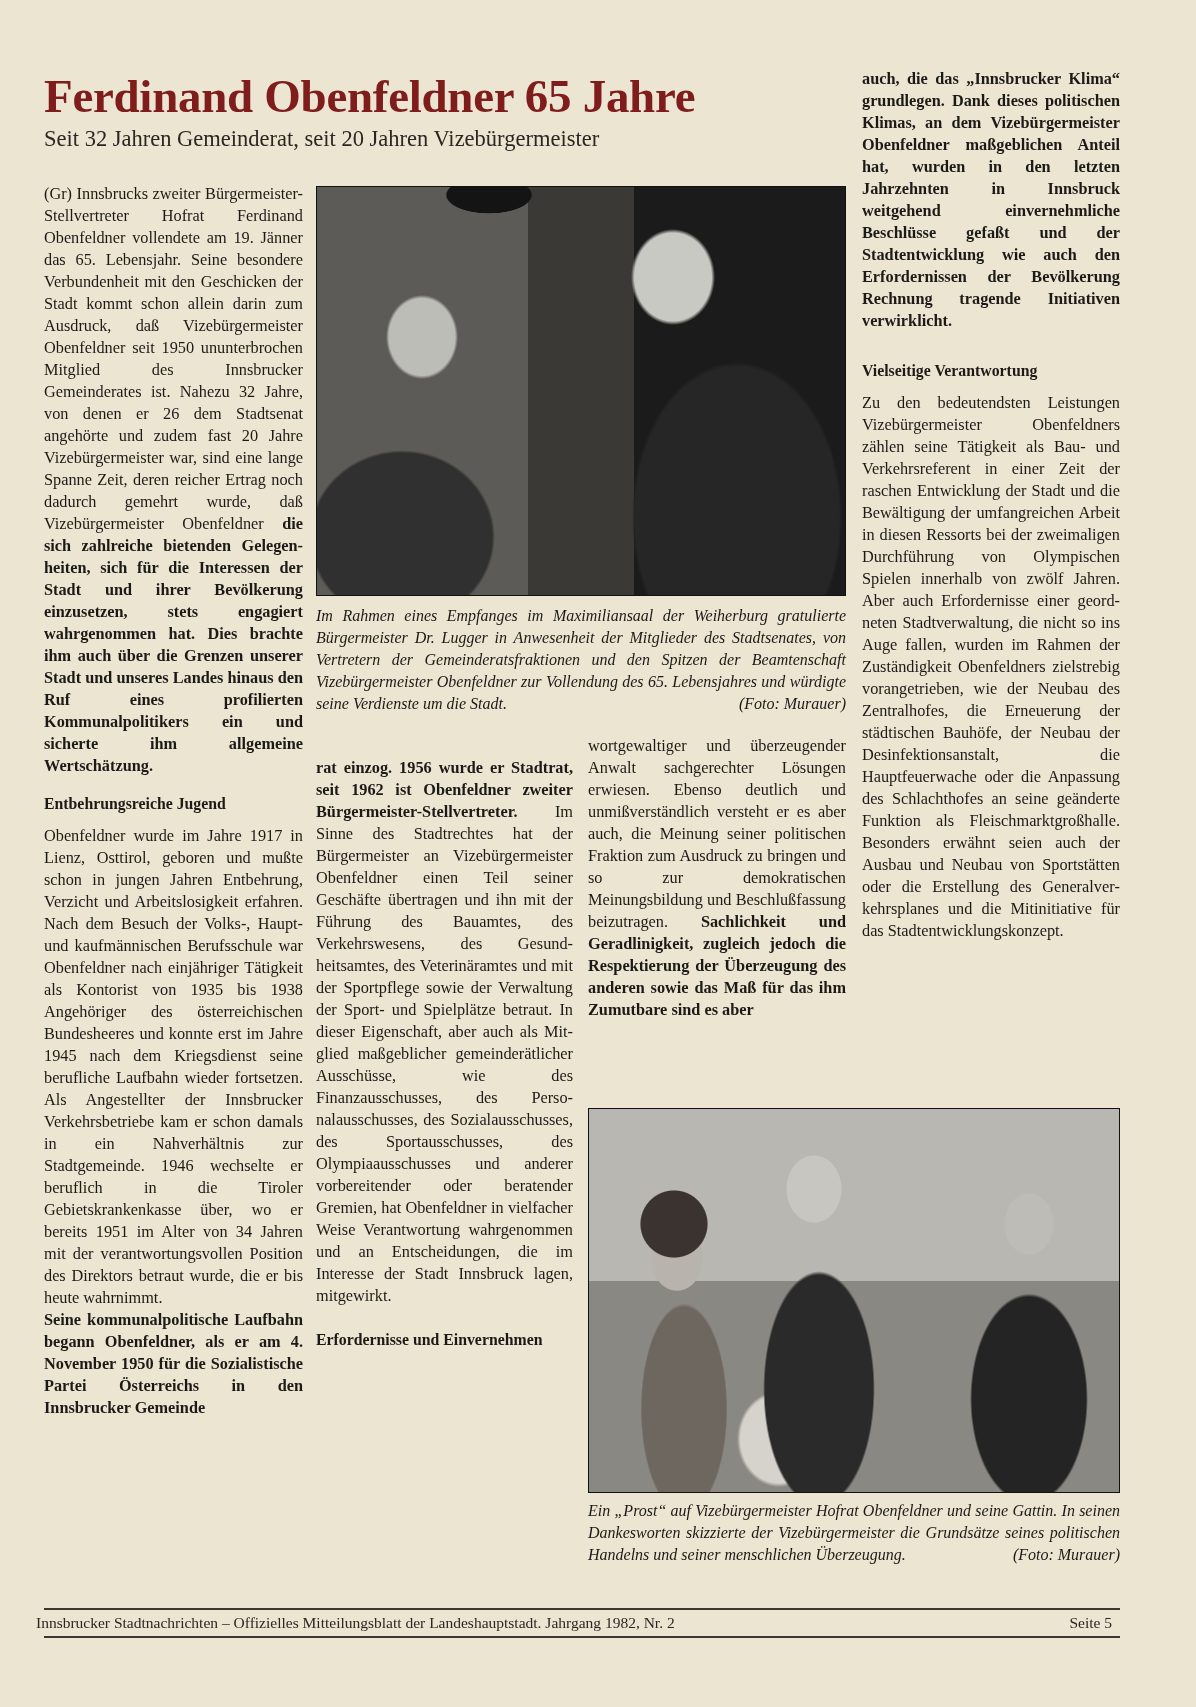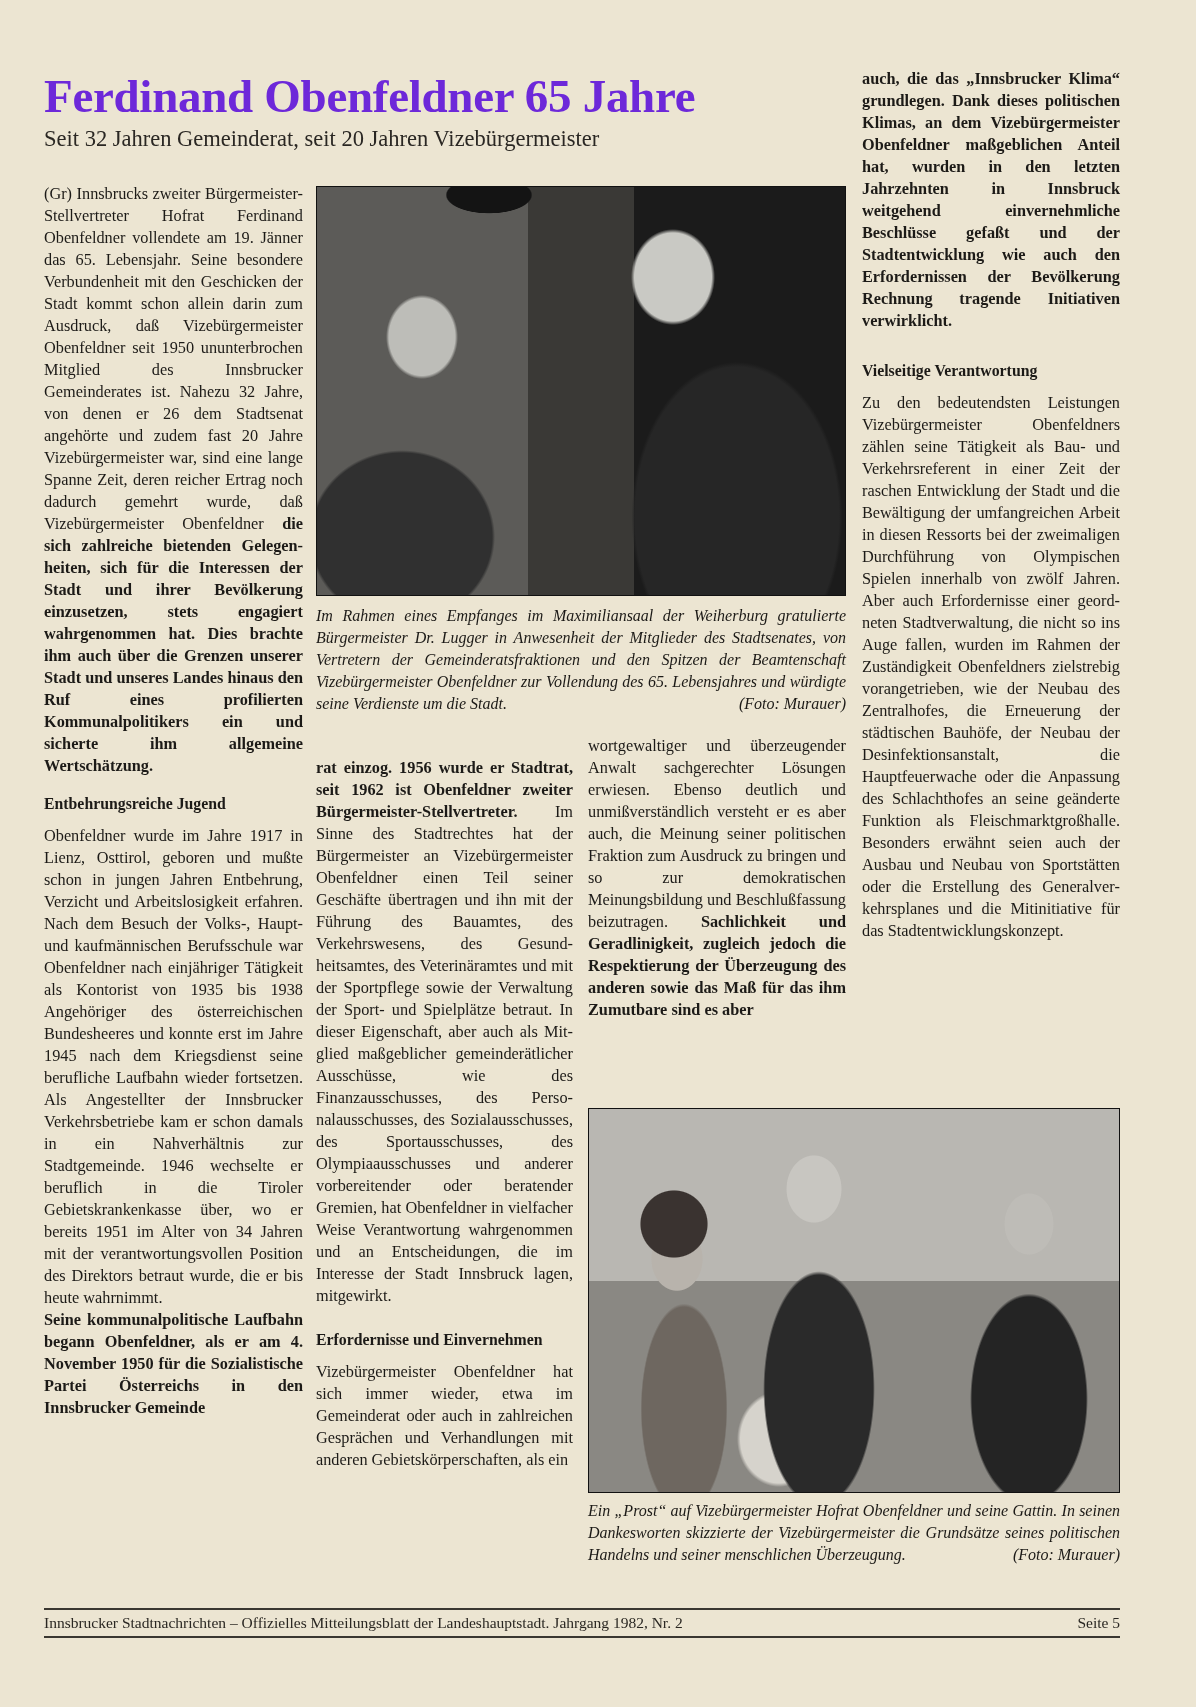--- a/index.html
+++ b/index.html
@@ -8,21 +8,21 @@
     background: #ece5d2;
     position: relative;
     overflow: hidden;
     font-family: "Liberation Serif", "DejaVu Serif", serif;
     color: #1c1a17;
   }
   .abs { position: absolute; }
   .headline {
     left: 44px; top: 68px; width: 740px;
     font-size: 47px; font-weight: bold; letter-spacing: -0.3px;
-    line-height: 56px; color: #6d28d9;
+    line-height: 56px; color: #7f1d1d;
   }
   .subhead {
     left: 44px; top: 124px; width: 740px;
     font-size: 22.5px; line-height: 30px; color: #2a2723;
   }
   .col {
     font-size: 16.3px; line-height: 22px;
     text-align: justify; hyphens: manual;
   }
   .col p { margin: 0; }
@@ -68,21 +68,21 @@
   .caption {
     font-style: italic; font-size: 16px; line-height: 22px;
     text-align: justify;
   }
   .caption-1 { left: 316px; top: 605px; width: 530px; }
   .caption-2 { left: 588px; top: 1500px; width: 532px; }
   .credit { float: right; }
   .footer-rule-top { left: 44px; top: 1608px; width: 1076px; height: 2px; background: #3a3731; }
   .footer-rule-bot { left: 44px; top: 1636px; width: 1076px; height: 2px; background: #3a3731; }
   .footer {
-    left: 44px; top: 1612px; width: 1076px;
+    left: 36px; top: 1612px; width: 1076px;
     font-size: 15.5px; line-height: 22px; color: #2a2722;
     display: flex; justify-content: space-between;
   }
 </style>
 </head>
 <body>
 
 <h1 class="abs headline" style="margin:0;">Ferdinand Obenfeldner 65 Jahre</h1>
 <div class="abs subhead">Seit 32 Jahren Gemeinderat, seit 20 Jahren Vizebürgermeister</div>
 
@@ -105,23 +105,20 @@
 <div class="abs caption caption-1">
   <span>Im Rahmen eines Empfanges im Maximiliansaal der Weiherburg gratulierte Bürgermeister Dr. Lugger in Anwesenheit der Mitglie­der des Stadtsenates, von Vertretern der Gemeinderatsfraktionen und den Spitzen der Beamtenschaft Vizebürgermeister Obenfeld­ner zur Vollendung des 65. Lebensjahres und würdigte seine Ver­dienste um die Stadt.</span>
   <span class="credit">(Foto: Murauer)</span>
 </div>
 
 <div class="abs col col-2">
   <p>
     <b>rat einzog. 1956 wurde er Stadt­rat, seit 1962 ist Obenfeldner zweiter Bürgermeister-Stellver­treter.</b><span> Im Sinne des Stadtrech­tes hat der Bürgermeister an Vi­zebürgermeister Obenfeldner einen Teil seiner Geschäfte übertragen und ihn mit der Führung des Bauamtes, des Verkehrswesens, des Gesund­heitsamtes, des Veterinäramtes und mit der Sportpflege sowie der Verwaltung der Sport- und Spielplätze betraut. In dieser Eigenschaft, aber auch als Mit­glied maßgeblicher gemeinde­rätlicher Ausschüsse, wie des Finanzausschusses, des Perso­nalausschusses, des Sozialaus­schusses, des Sportausschusses, des Olympiaausschusses und anderer vorbereitender oder be­ratender Gremien, hat Oben­feldner in vielfacher Weise Ver­antwortung wahrgenommen und an Entscheidungen, die im Interesse der Stadt Innsbruck lagen, mitgewirkt.</span>
   </p>
   <div class="sub-h" style="margin-top:22px;">Erfordernisse und Einverneh­men</div>
-  <p>
-    <span>Vizebürgermeister Obenfeldner hat sich immer wieder, etwa im Gemeinderat oder auch in zahl­reichen Gesprächen und Ver­handlungen mit anderen Ge­bietskörperschaften, als ein</span>
-  </p>
 </div>
 
 <div class="abs col col-3">
   <p>
     <span>wortgewaltiger und überzeu­gender Anwalt sachgerechter Lösungen erwiesen. Ebenso deutlich und unmißverständlich versteht er es aber auch, die Meinung seiner politischen Fraktion zum Ausdruck zu bringen und so zur demokrati­schen Meinungsbildung und Beschlußfassung beizutragen. </span><b>Sachlichkeit und Geradlinig­keit, zugleich jedoch die Re­spektierung der Überzeugung des anderen sowie das Maß für das ihm Zumutbare sind es aber</b>
   </p>
 </div>
 
 <div class="abs col col-4">
   <p>

